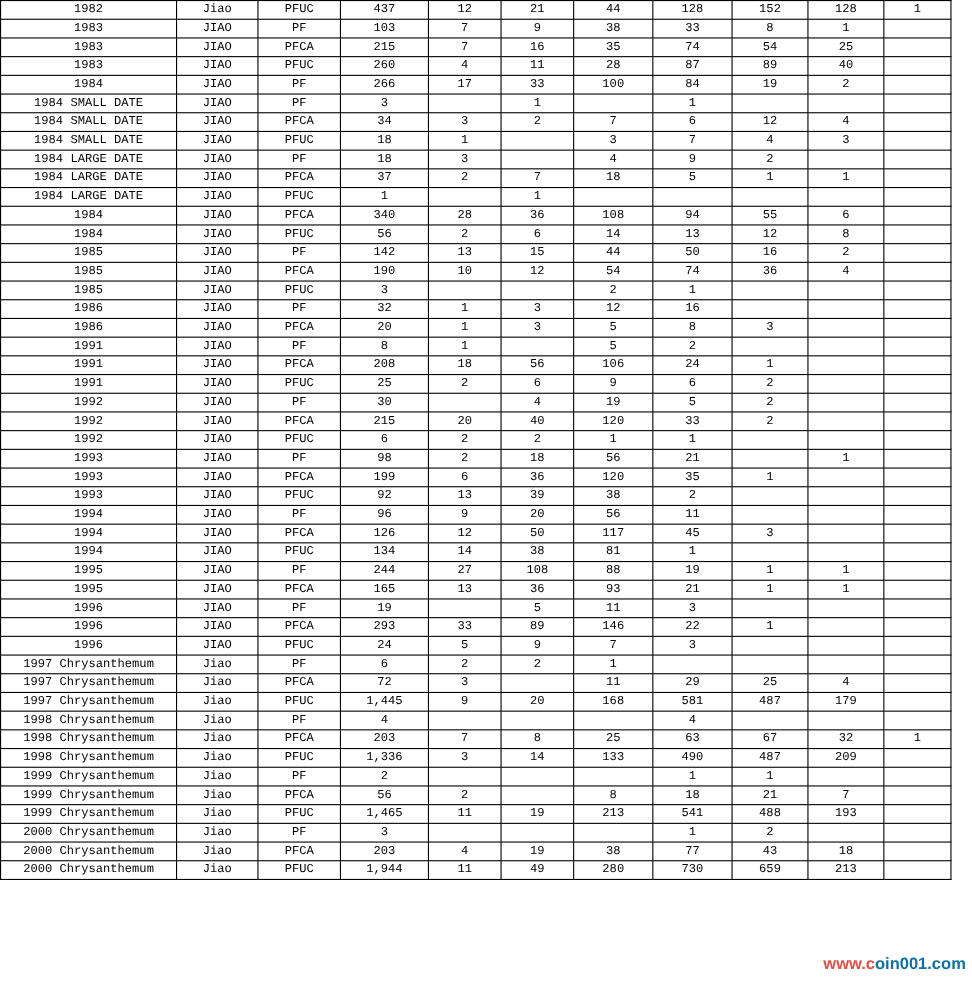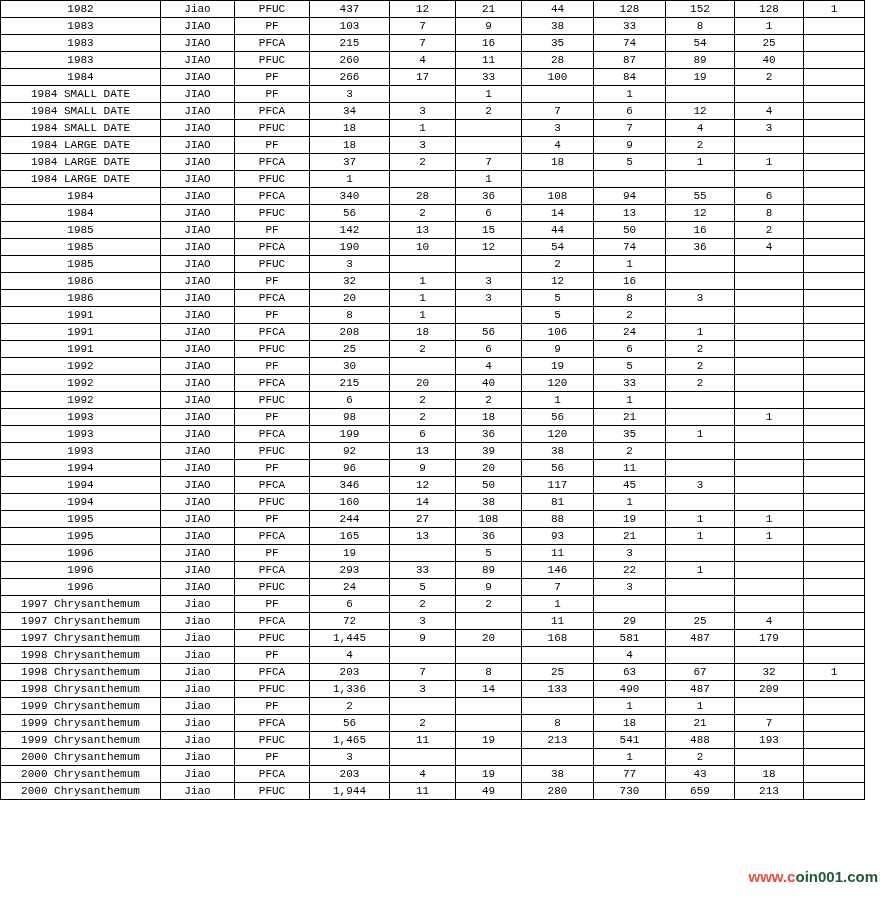--- a/index.html
+++ b/index.html
@@ -55,21 +55,21 @@
     right: 6px;
     bottom: 18px;
     font-family: "Liberation Sans", sans-serif;
     font-size: 15px;
     font-weight: bold;
     color: #e8443a;
     letter-spacing: 0px;
     pointer-events: none;
     opacity: 0.95;
   }
-  .watermark .w-dark { color: #14532d; }
+  .watermark .w-dark { color: #0369a1; }
 </style>
 </head>
 <body>
 
 <table id="grading-table">
   <colgroup>
     <col class="w0">
       <col class="w1">
       <col class="w2">
       <col class="w3">
@@ -443,34 +443,34 @@
         <td class="c6">56</td>
         <td class="c7">11</td>
         <td class="c8"></td>
         <td class="c9"></td>
         <td class="c10"></td>
       </tr>
       <tr>
         <td class="c0">1994</td>
         <td class="c1">JIAO</td>
         <td class="c2">PFCA</td>
-        <td class="c3">346</td>
+        <td class="c3">126</td>
         <td class="c4">12</td>
         <td class="c5">50</td>
         <td class="c6">117</td>
         <td class="c7">45</td>
         <td class="c8">3</td>
         <td class="c9"></td>
         <td class="c10"></td>
       </tr>
       <tr>
         <td class="c0">1994</td>
         <td class="c1">JIAO</td>
         <td class="c2">PFUC</td>
-        <td class="c3">160</td>
+        <td class="c3">134</td>
         <td class="c4">14</td>
         <td class="c5">38</td>
         <td class="c6">81</td>
         <td class="c7">1</td>
         <td class="c8"></td>
         <td class="c9"></td>
         <td class="c10"></td>
       </tr>
       <tr>
         <td class="c0">1995</td>

